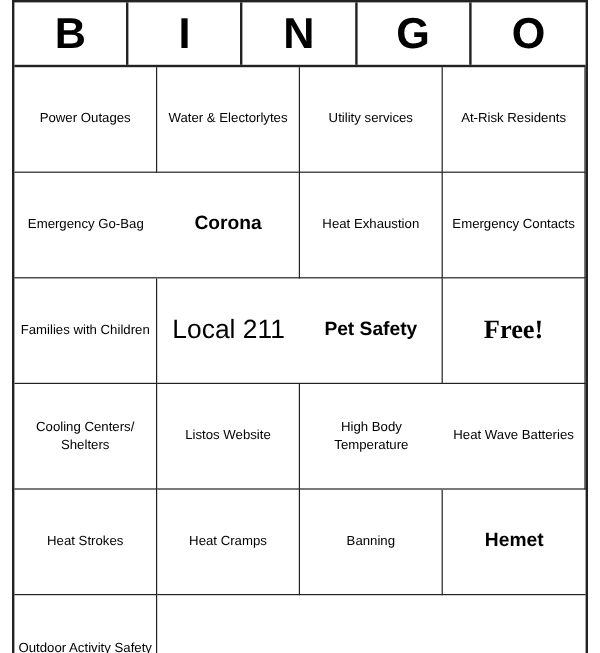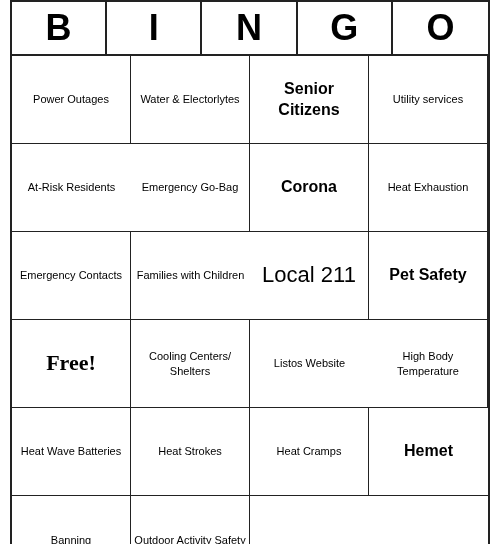--- a/index.html
+++ b/index.html
@@ -85,23 +85,20 @@
       <div class="bingo-header-cell">G</div>
       <div class="bingo-header-cell">O</div>
     </div>
   <div class="bingo-grid">
   <div class="bingo-cell">
         <span>Power Outages</span>
       </div>
       <div class="bingo-cell">
         <span>Water &amp; Electorlytes</span>
       </div>
-      <div class="bingo-cell medium-text">
-        <span>Senior Citizens</span>
-      </div>
       <div class="bingo-cell">
         <span>Utility services</span>
       </div>
       <div class="bingo-cell">
         <span>At-Risk Residents</span>
       </div>
       <div class="bingo-cell">
         <span>Emergency Go-Bag</span>
       </div>
       <div class="bingo-cell medium-text">
@@ -136,23 +133,23 @@
       </div>
       <div class="bingo-cell">
         <span>Heat Wave Batteries</span>
       </div>
       <div class="bingo-cell">
         <span>Heat Strokes</span>
       </div>
       <div class="bingo-cell">
         <span>Heat Cramps</span>
       </div>
+      <div class="bingo-cell">
+        <span>Banning</span>
+      </div>
       <div class="bingo-cell medium-text">
         <span>Hemet</span>
-      </div>
-      <div class="bingo-cell">
-        <span>Banning</span>
       </div>
       <div class="bingo-cell">
         <span>Outdoor Activity Safety</span>
       </div>
     </div>
 </div>
 
 </body></html>

